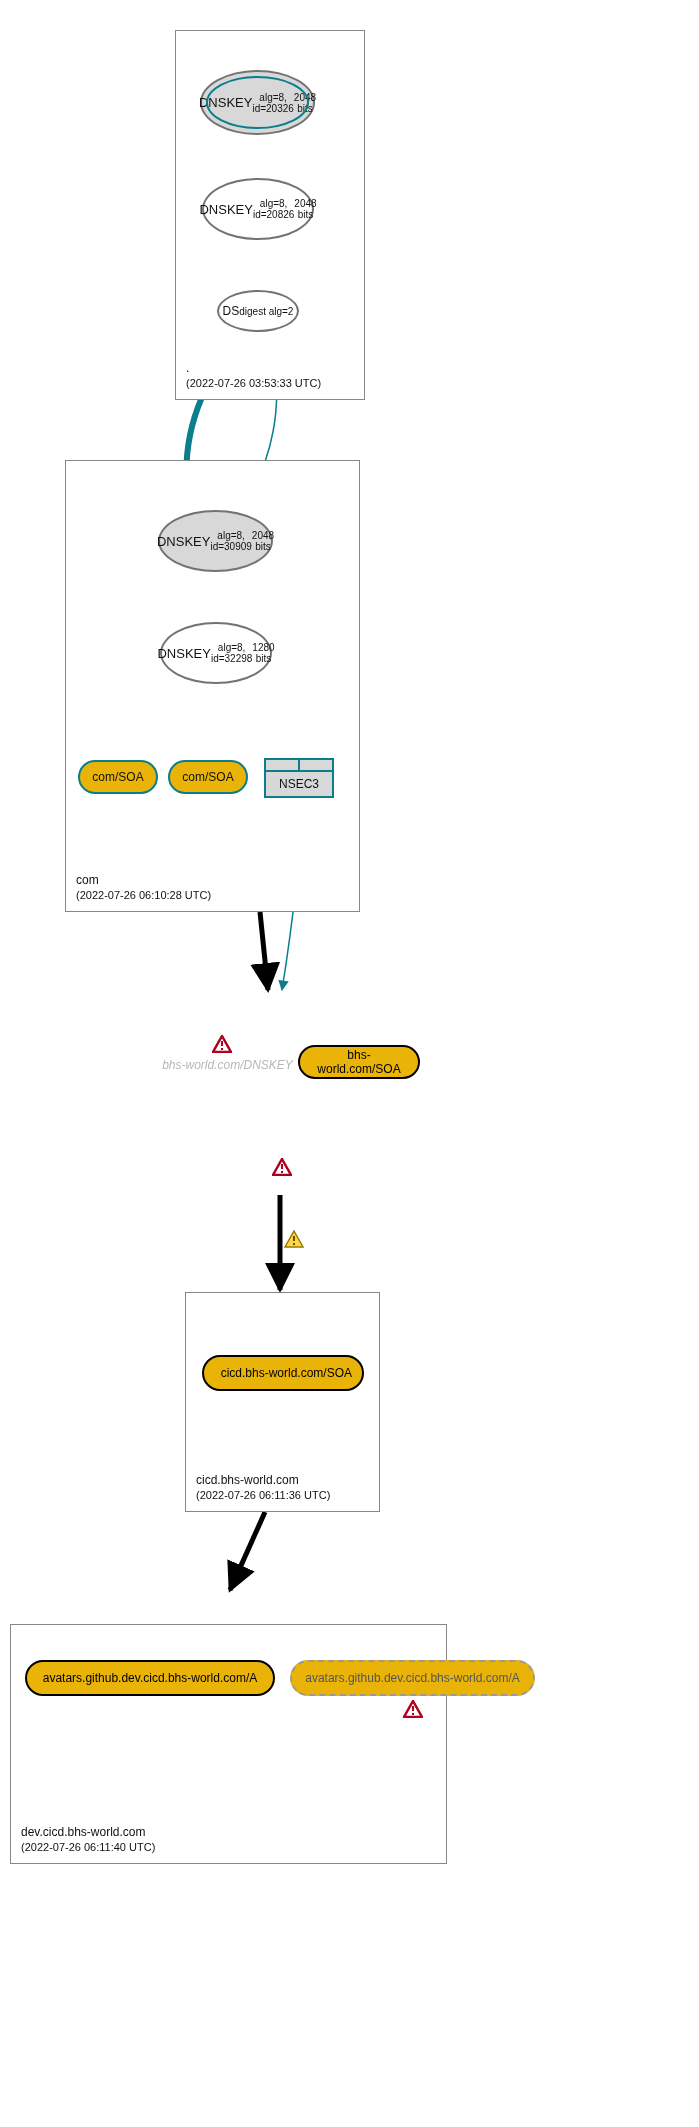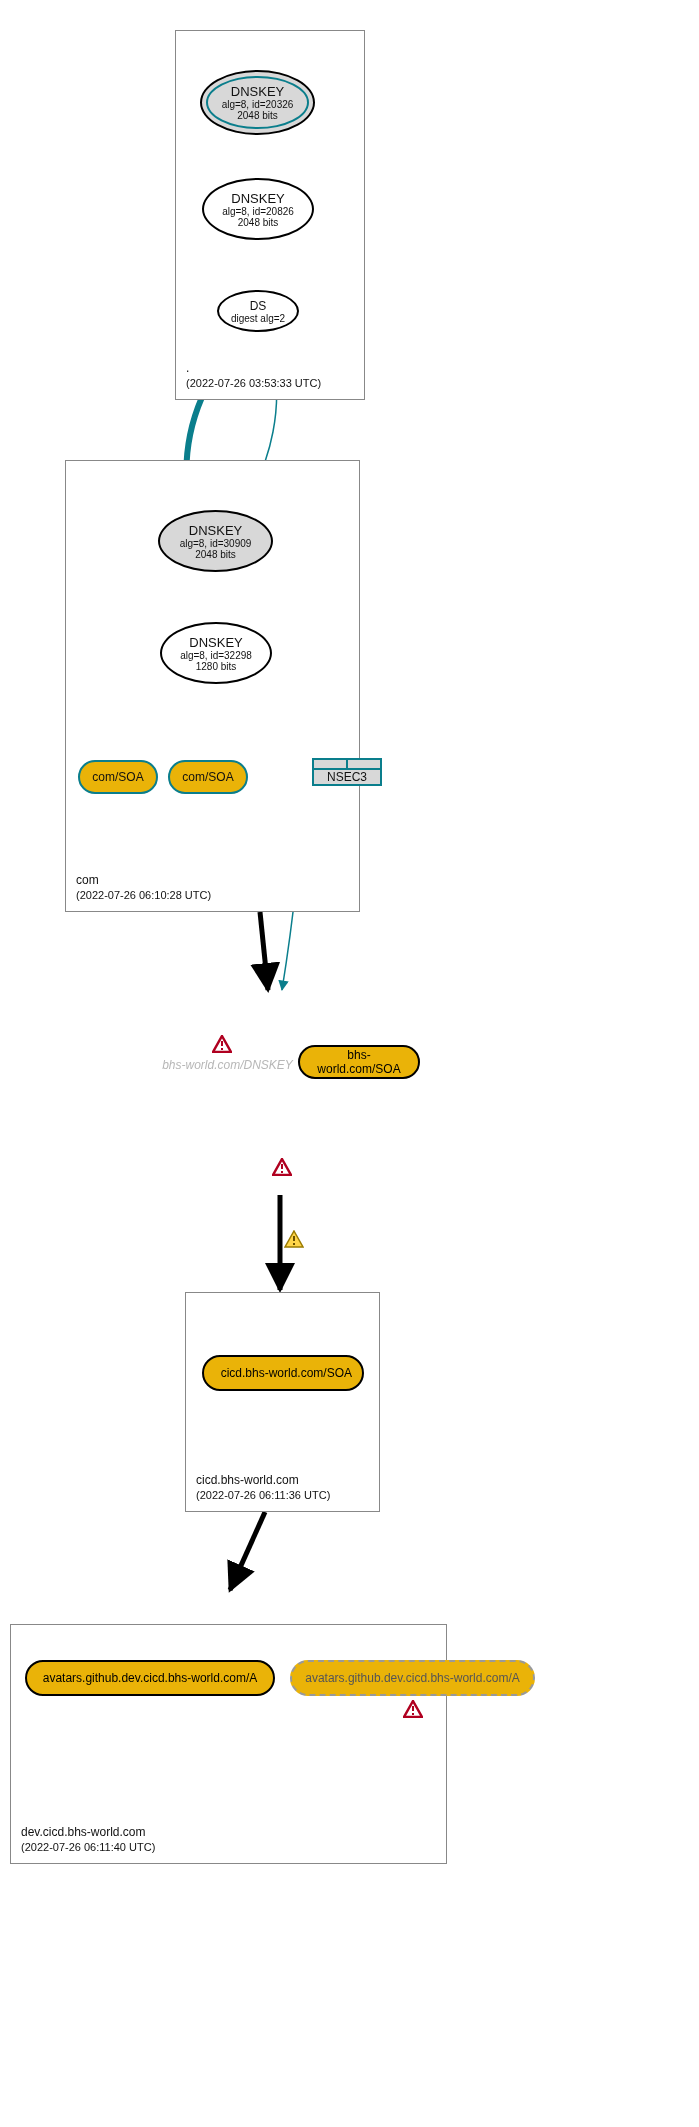--- a/index.html
+++ b/index.html
@@ -33,25 +33,25 @@
     left: 10px;
     bottom: 8px;
     font-size: 12px;
     line-height: 1.35;
     color: #111;
   }
   .zone-label .name { display: block; }
   .zone-label .ts { display: block; font-size: 11px; }
   .node-ellipse {
     position: absolute;
-    border: 2px solid #000000;
+    border: 2px solid #737373;
     border-radius: 50%;
     background: #fff;
     display: flex;
-    flex-direction: column;
+    flex-direction: row;
     align-items: center;
     justify-content: center;
     text-align: center;
     box-sizing: border-box;
   }
   .node-ellipse.ksk { background: #d8d8d8; }
   .node-ellipse.double::after {
     content: "";
     position: absolute;
     left: 4px; right: 4px; top: 4px; bottom: 4px;
@@ -191,21 +191,21 @@
     <span class="title">DNSKEY</span>
     <span class="sub">alg=8, id=32298</span>
     <span class="sub">1280 bits</span>
   </div>
   <div class="node-rrect" style="left:78px; top:760px; width:80px; height:34px;">
     <span>com/SOA</span>
   </div>
   <div class="node-rrect" style="left:168px; top:760px; width:80px; height:34px;">
     <span>com/SOA</span>
   </div>
-  <div class="nsec3" style="left:264px; top:758px; width:70px; height:28px;margin-left:48px;">
+  <div class="nsec3" style="left:264px; top:758px; width:70px; height:40px;">
     <div class="top">
         <div class="half"></div>
         <div class="half"></div>
       </div>
     <div class="label">NSEC3</div>
   </div>
 
 
   <div class="warn-red" style="left:212px; top:1035px;">
     <svg width="20" height="18">

